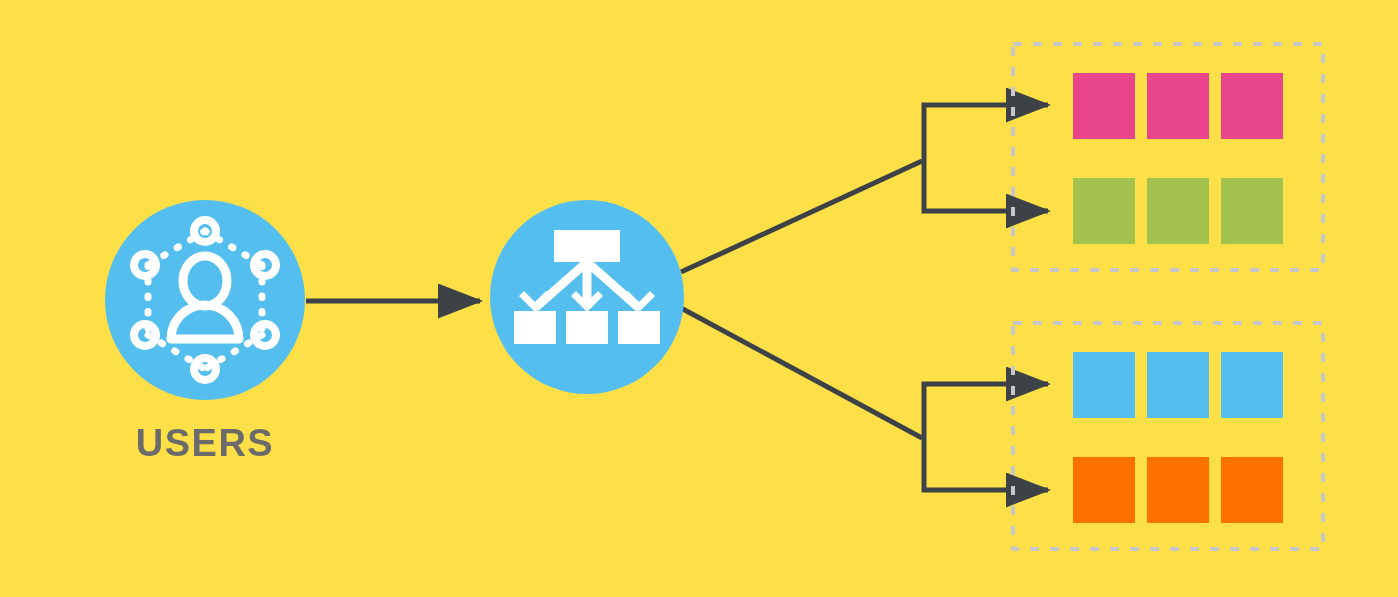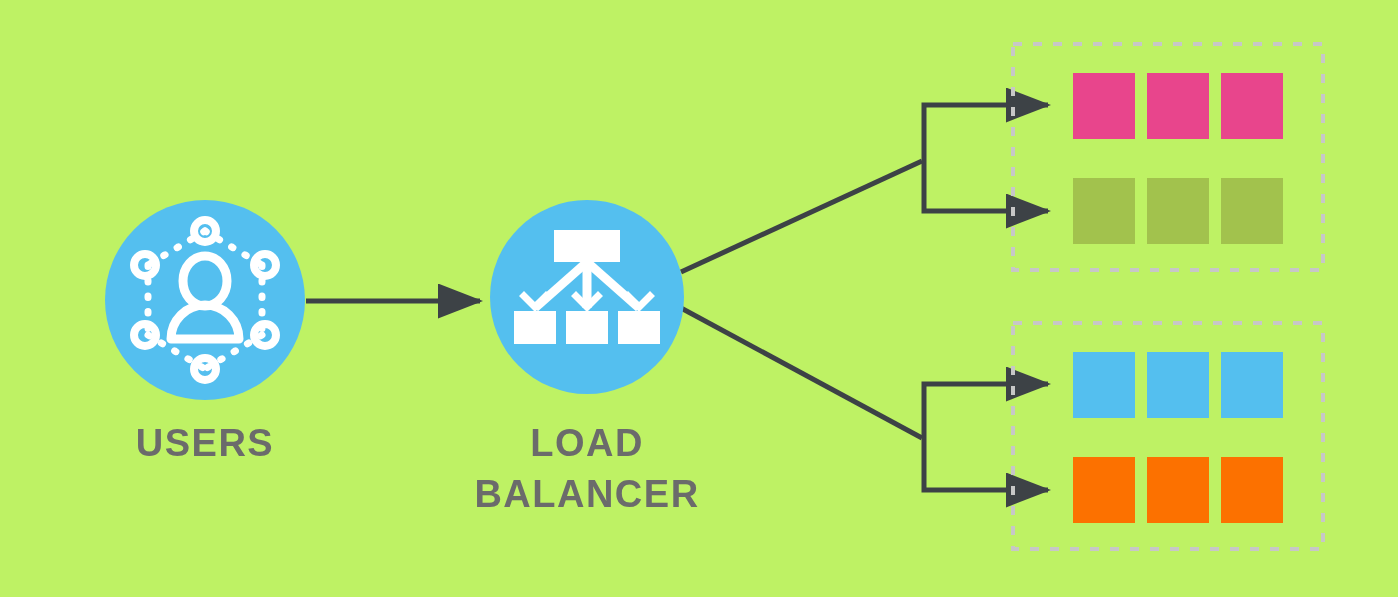--- a/index.html
+++ b/index.html
@@ -9,21 +9,21 @@
     background: #ffffff;
   }
   body {
     font-family: "Liberation Sans", sans-serif;
     -webkit-font-smoothing: antialiased;
   }
   #diagram-root {
     position: relative;
     width: 1398px;
     height: 597px;
-    background: #bef264;
+    background: #fde047;
     overflow: hidden;
   }
   #diagram-svg {
     position: absolute;
     top: 0;
     left: 0;
     width: 1398px;
     height: 597px;
     display: block;
   }
@@ -158,16 +158,14 @@
         <rect x="1073" y="457" width="62" height="66" fill="#FC7100"></rect>
         <rect x="1147" y="457" width="62" height="66" fill="#FC7100"></rect>
         <rect x="1221" y="457" width="62" height="66" fill="#FC7100"></rect>
       </g>
     </g>
 
   </svg>
 
   <div class="node-label" id="users-label">USERS</div>
 
-  <div class="node-label" id="load-balancer-label">LOAD
-BALANCER</div>
 
 </div>
 
 </body></html>

